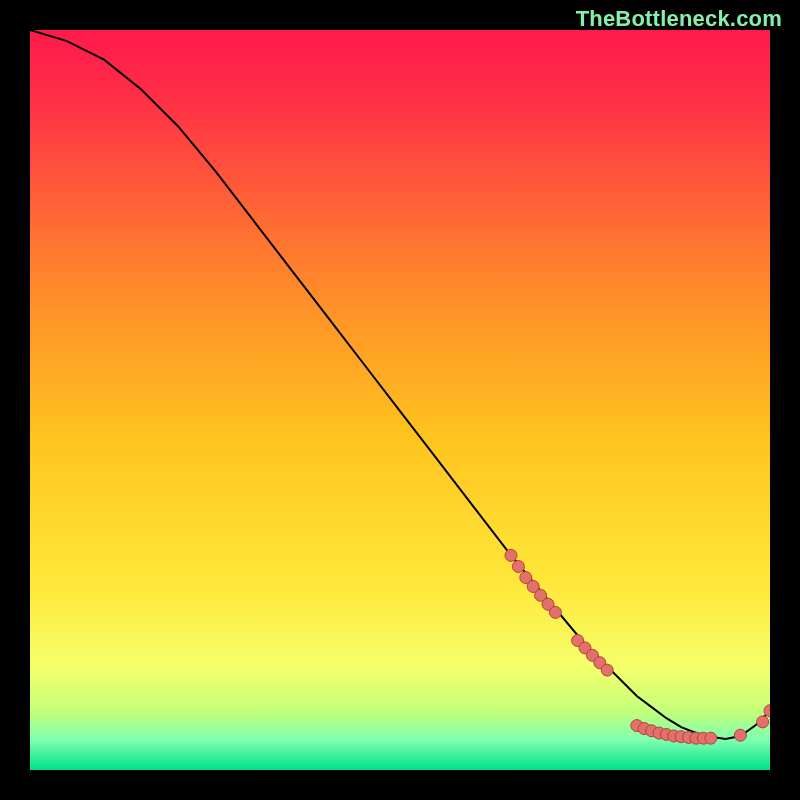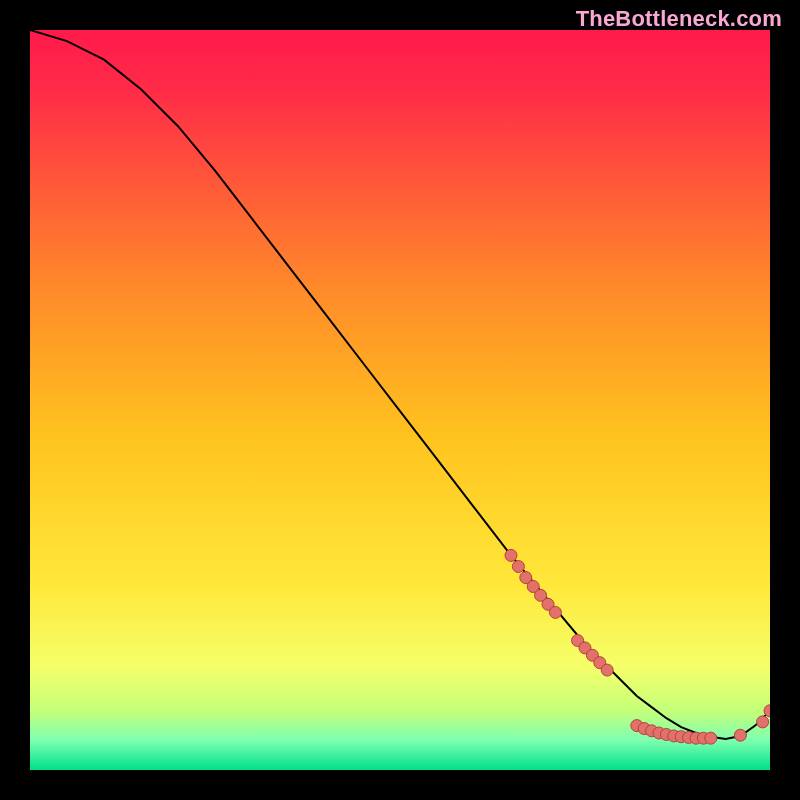--- a/index.html
+++ b/index.html
@@ -14,21 +14,21 @@
   .stage {
     position: relative;
     width: 800px;
     height: 800px;
   }
   .watermark {
     position: absolute;
     top: 6px;
     right: 18px;
     font-size: 22px;
-    color: #f9a8d4;
+    color: #86efac;
     font-weight: 600;
     letter-spacing: 0.2px;
     user-select: none;
   }
   svg.plot {
     position: absolute;
     left: 30px;
     top: 30px;
     width: 740px;
     height: 740px;

